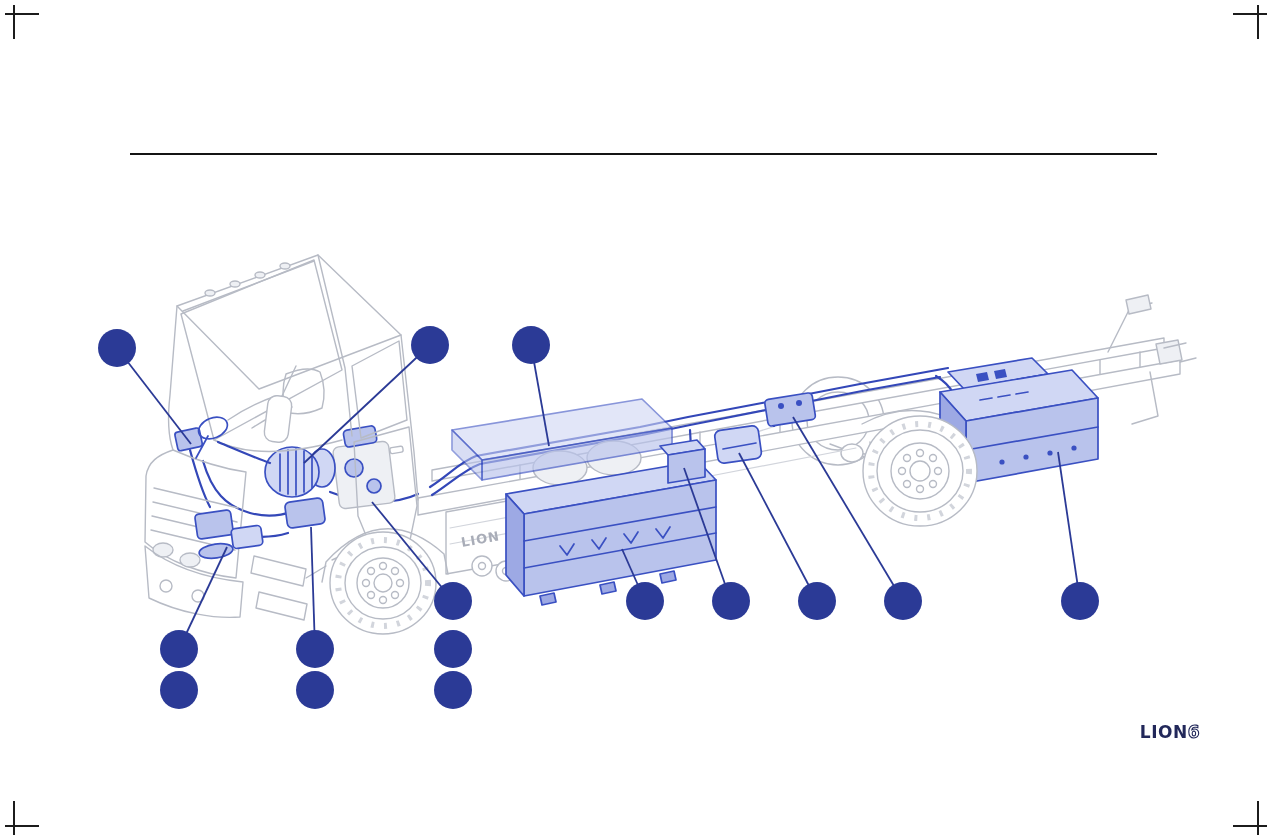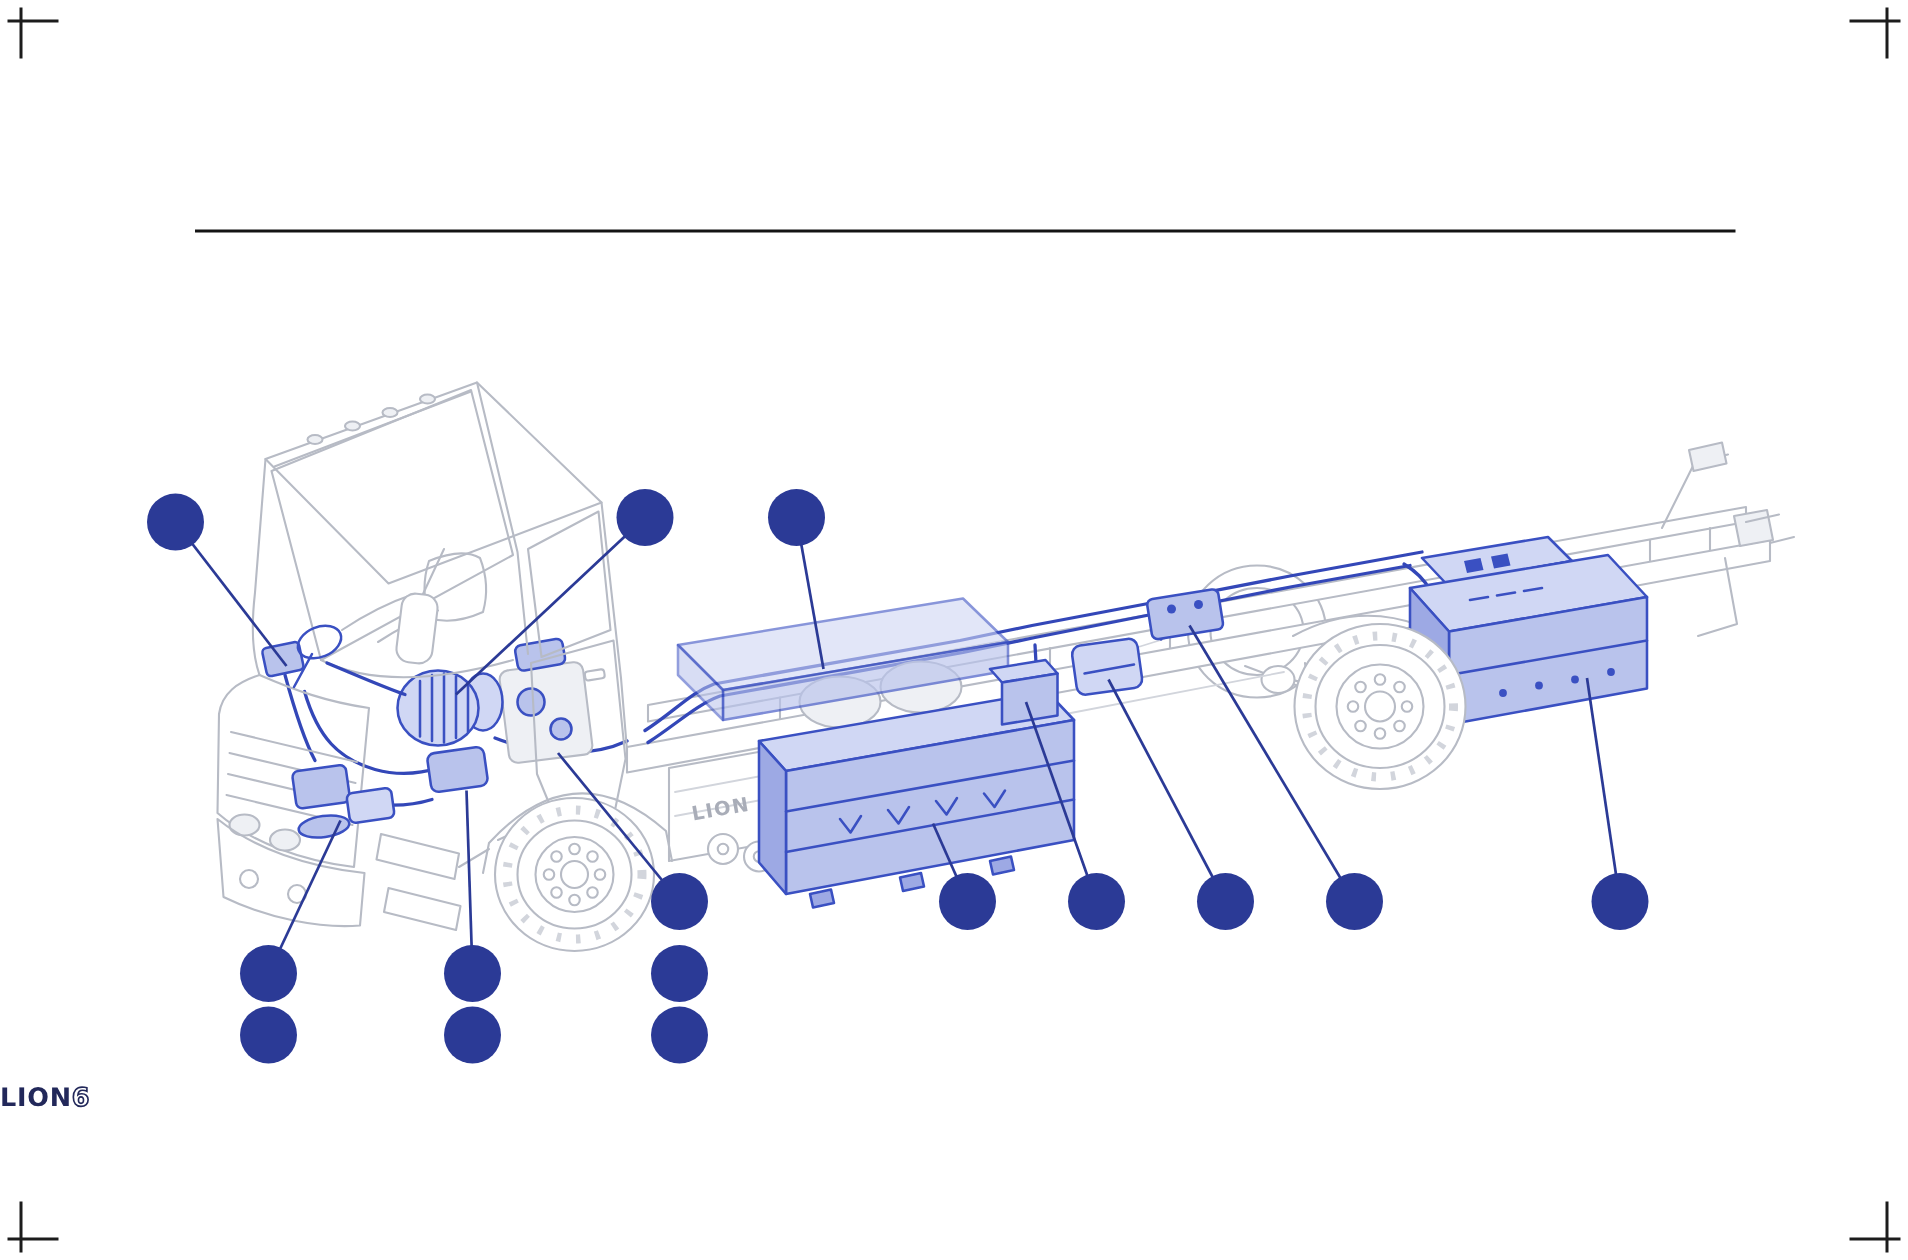--- a/index.html
+++ b/index.html
@@ -33,21 +33,21 @@
   .crop{position:absolute;background:var(--c-crop)}
   .crop.v{width:1.5px;height:34px}
   .crop.h{width:34px;height:1.5px}
   .crop.v.tl{left:13px;top:5px}     .crop.h.tl{left:5px;top:13px}
   .crop.v.tr{left:1257px;top:5px}   .crop.h.tr{left:1233px;top:13px}
   .crop.v.bl{left:13px;top:801px}   .crop.h.bl{left:5px;top:825px}
   .crop.v.br{left:1257px;top:801px} .crop.h.br{left:1233px;top:825px}
 
   .rule{position:absolute;left:130px;top:153px;width:1027px;height:2px;background:var(--c-rule)}
 
-  .logo{position:absolute;left:0;top:722px;width:1200px;text-align:left;
+  .logo{position:absolute;left:0;top:722px;width:1200px;text-align:right;
         font-family:"DejaVu Sans",sans-serif;font-weight:800;font-size:17px;
         letter-spacing:0.5px;color:var(--c-logo)}
   .logo-digit{color:#8d93b8;font-weight:800}
   @supports (-webkit-text-stroke:1px black){
     .logo-digit{color:#fff;-webkit-text-stroke:1.1px var(--c-logo)}
   }
 </style>
 </head>
 <body>
 

